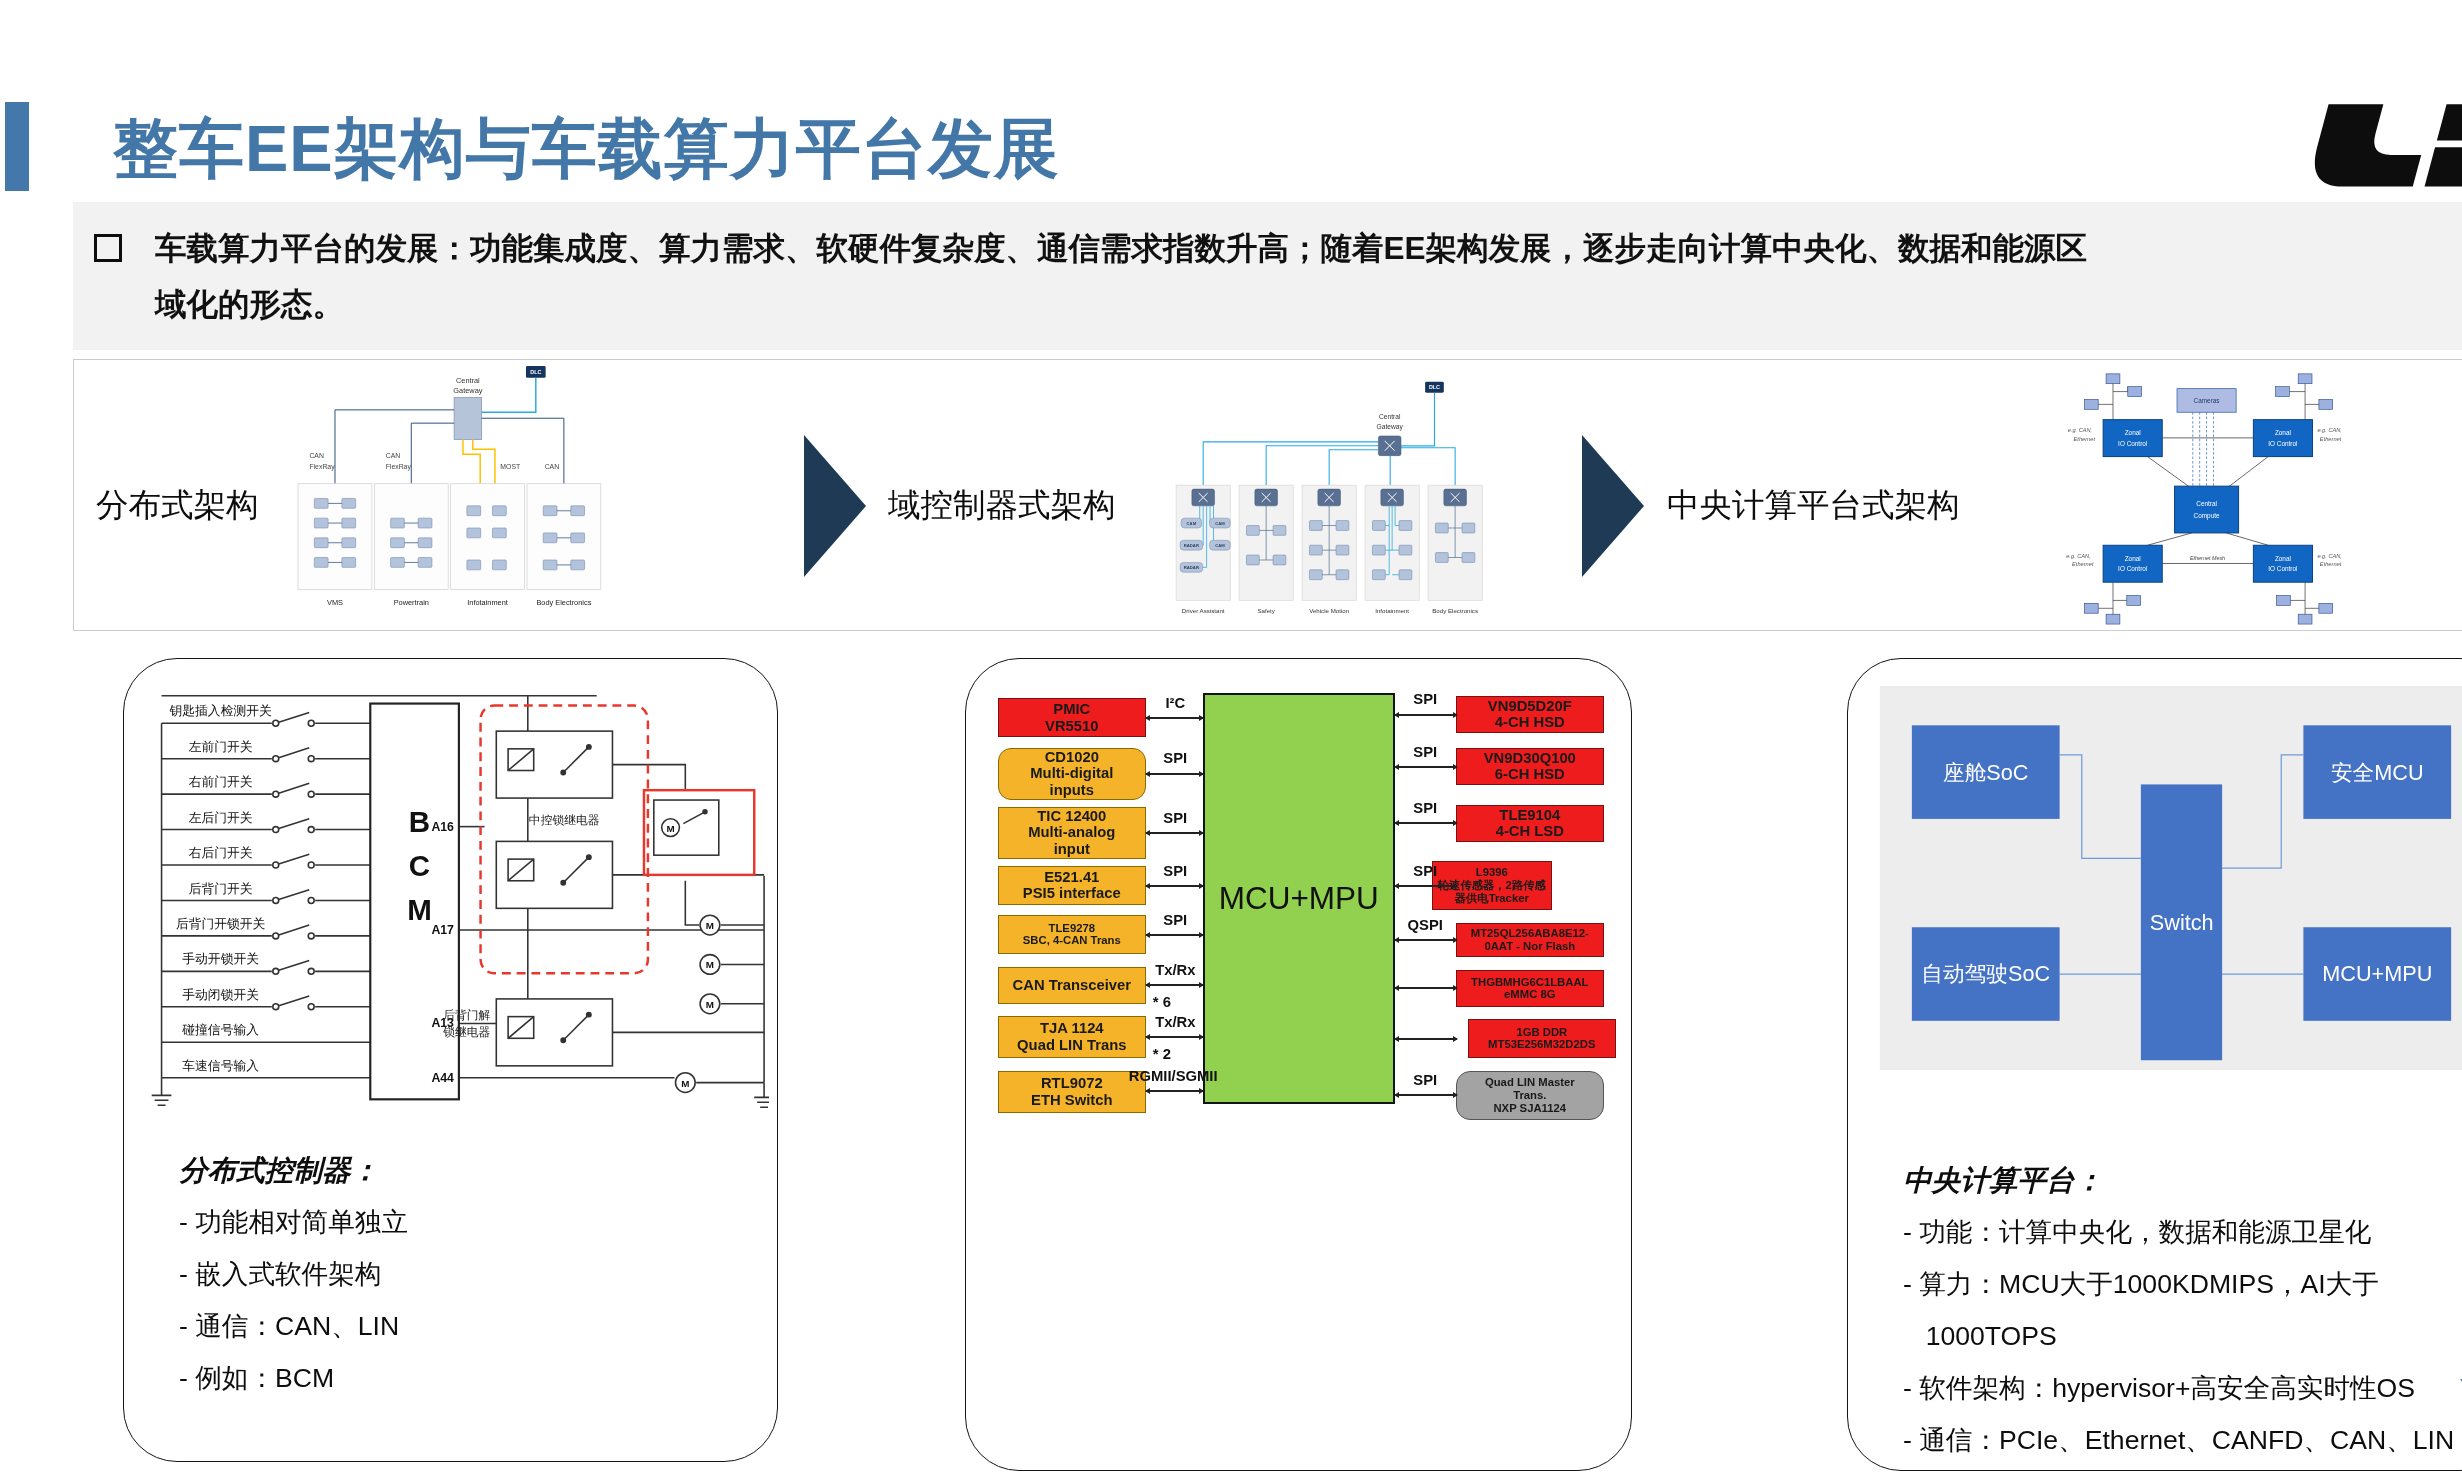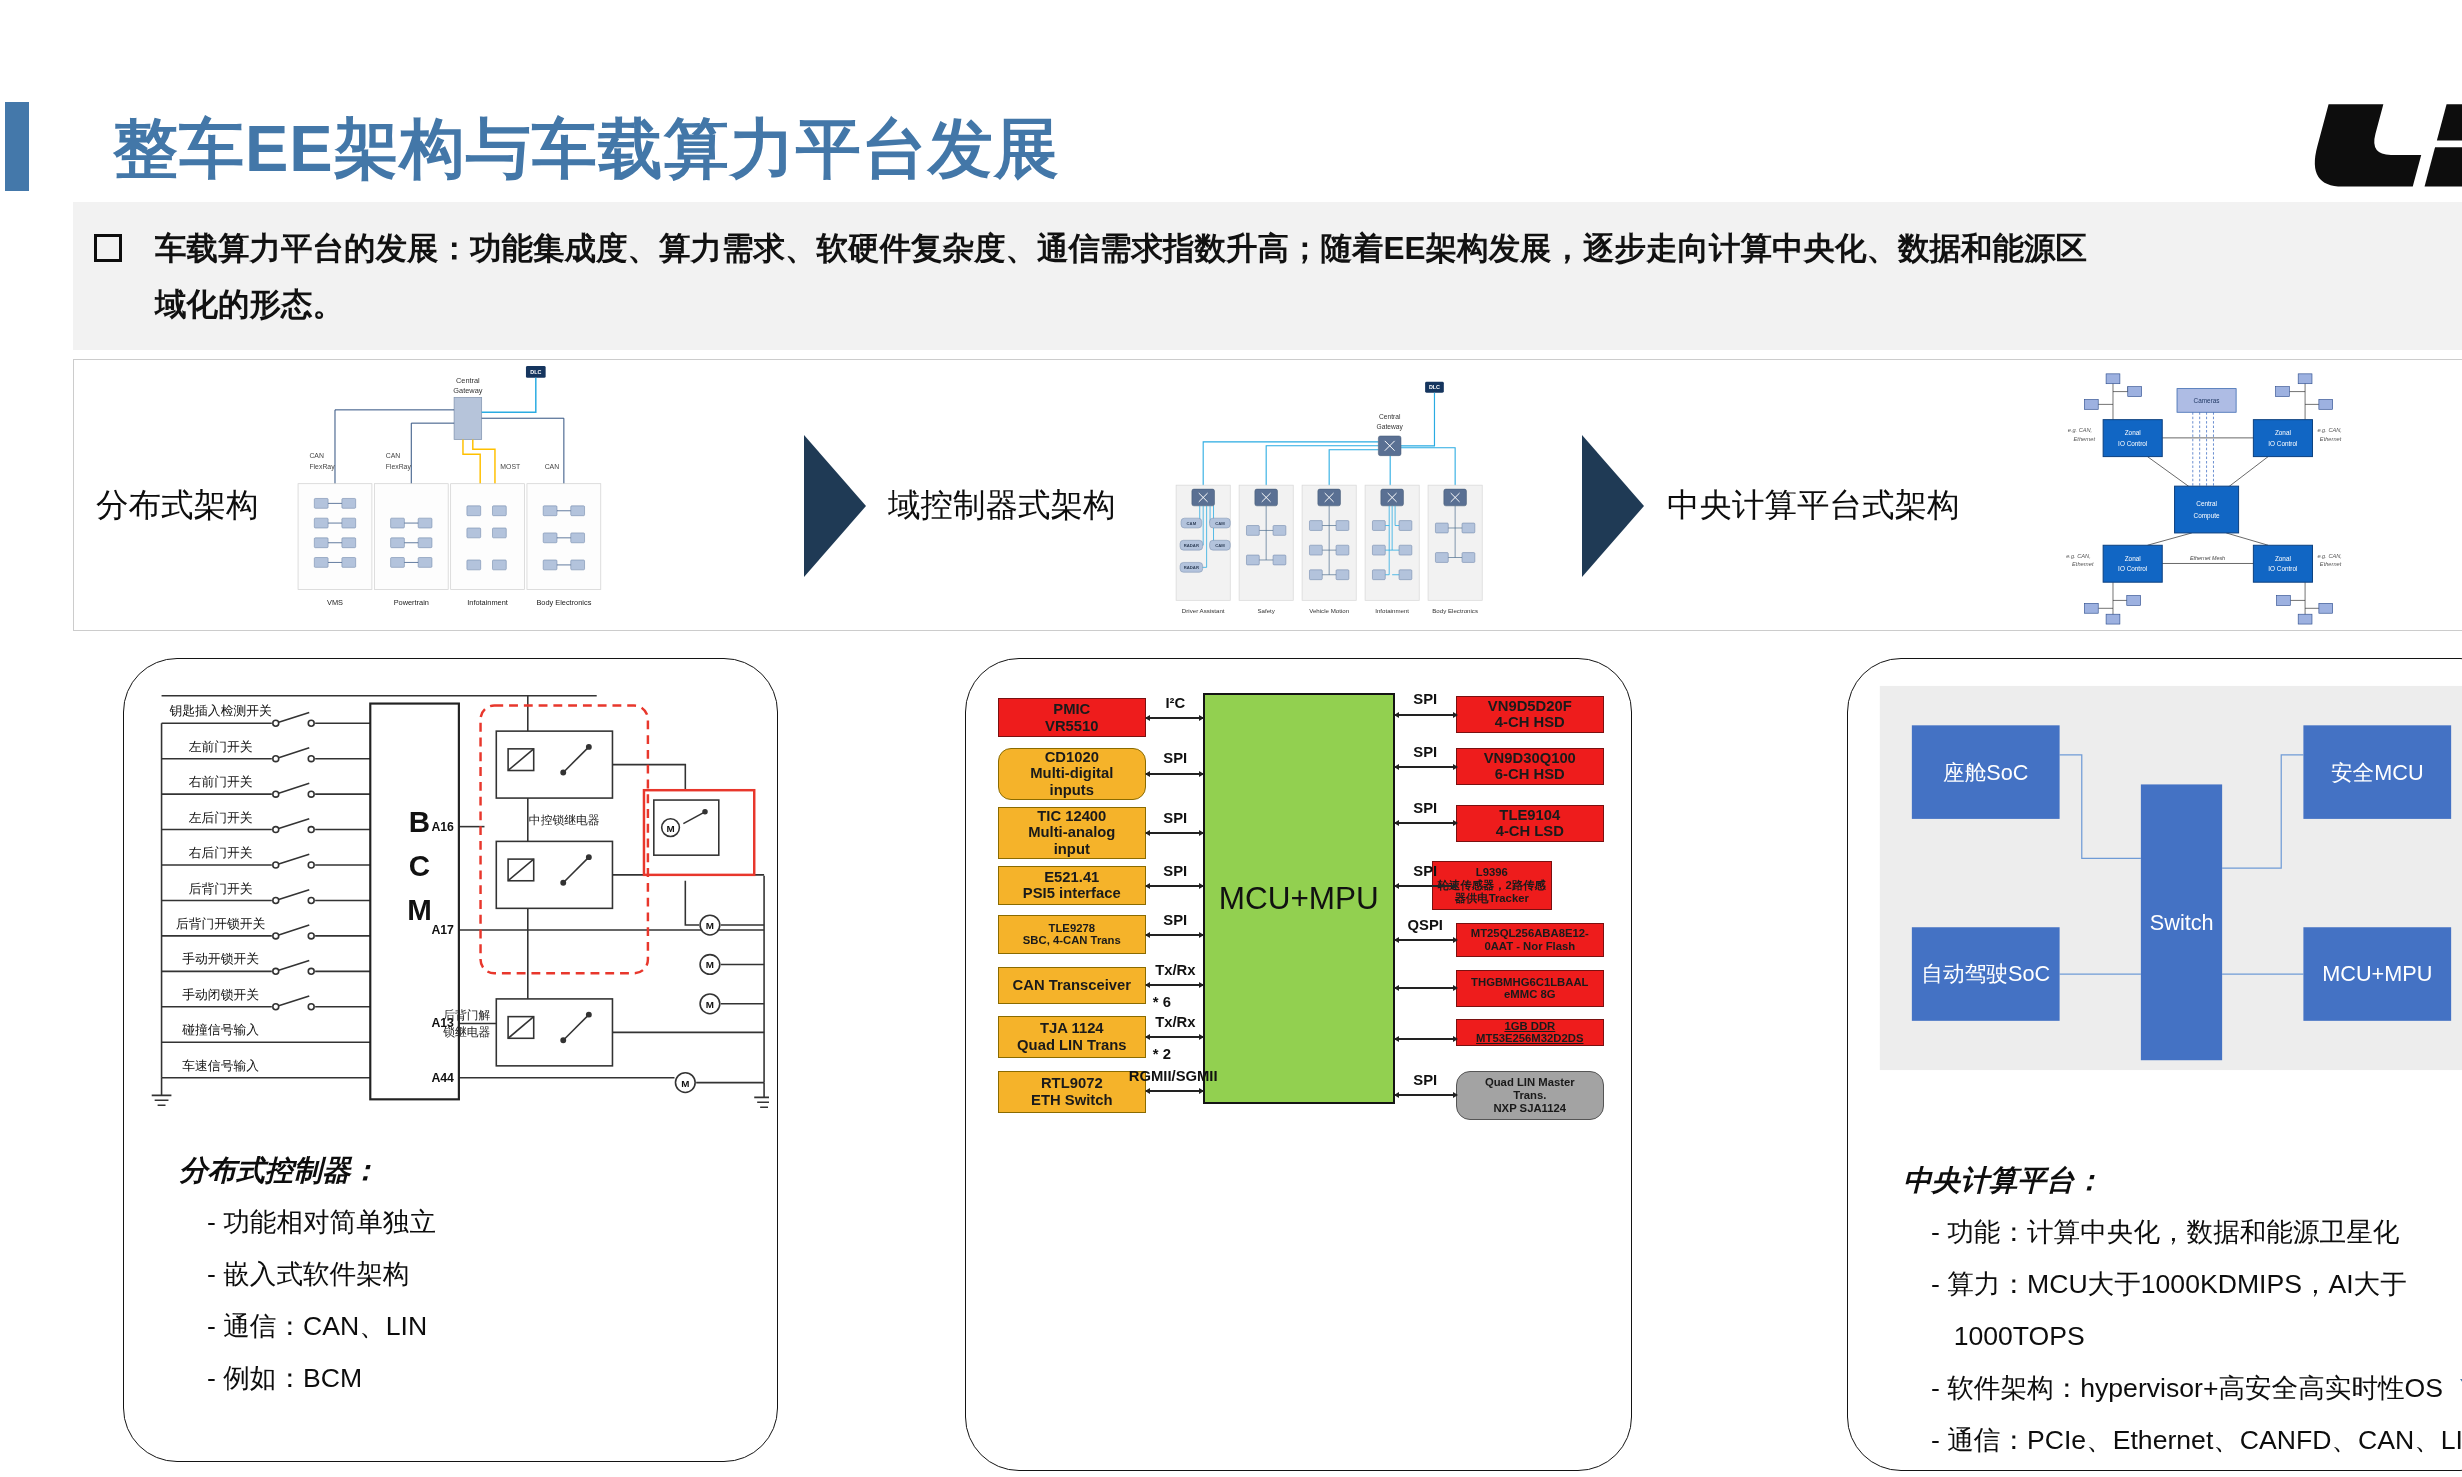--- a/index.html
+++ b/index.html
@@ -25,21 +25,21 @@
   .d2-col{font-size:12.5px;fill:#333;text-anchor:middle;}
   .d2-gw{font-size:13.5px;fill:#333;text-anchor:middle;}
   .pill-t{font-size:8.5px;font-weight:700;fill:#31415a;text-anchor:middle;}
   .d3-box{font-size:13px;fill:#ffffff;text-anchor:middle;}
   .d3-eg{font-size:11.5px;font-style:italic;fill:#555;}
   .d3-mesh{font-size:11px;font-style:italic;fill:#444;text-anchor:middle;}
   
   .card{position:absolute;background:#fff;border:1.5px solid #141414;border-radius:54px;box-sizing:border-box;}
   .card-text{position:absolute;left:55px;right:23.6px;}
   .card-text h3{margin:0;font-size:28.6px;font-weight:700;color:#0d0d0d;line-height:52px;font-style:italic;}
-  .card-text .bl{font-size:26.6px;font-weight:500;color:#0d0d0d;line-height:52px;white-space:nowrap;margin-left:28px;}
+  .card-text .bl{font-size:26.6px;font-weight:500;color:#0d0d0d;line-height:52px;white-space:nowrap;}
   .card-text .cont{padding-left:22.7px;}
   
   .t-lab{font-size:13px;fill:#111;text-anchor:middle;font-weight:500;}
   .t-pin{font-size:12.5px;fill:#111;font-weight:700;}
   .t-bcm{font-size:30px;fill:#111;font-weight:700;text-anchor:middle;}
   .t-relay{font-size:12px;fill:#222;text-anchor:middle;}
   .t-relay2{font-size:12px;fill:#222;text-anchor:end;}
   .t-m{font-size:10px;fill:#111;font-weight:700;text-anchor:middle;}
   
   .d2wrap{position:absolute;left:14.8px;top:19.7px;width:638px;height:446px;}
@@ -550,21 +550,21 @@
       <div class="chip red" style="left:475px;top:69px;width:148px;height:37px;">VN9D30Q100
 6-CH HSD</div>
       <div class="chip red" style="left:475px;top:126px;width:148px;height:37px;">TLE9104
 4-CH LSD</div>
       <div class="chip red small" style="left:451px;top:182px;width:120px;height:49px;">L9396
 轮速传感器，2路传感器供电Tracker</div>
       <div class="chip red small" style="left:475px;top:244px;width:148px;height:34px;">MT25QL256ABA8E12-
 0AAT - Nor Flash</div>
       <div class="chip red small" style="left:475px;top:291px;width:148px;height:37px;">THGBMHG6C1LBAAL
 eMMC 8G</div>
-      <div class="chip red small" style="left:475px;top:340px;width:148px;height:27px;text-decoration:underline;">1GB DDR
+      <div class="chip red small" style="left:487px;top:340px;width:148px;height:39px;">1GB DDR
 MT53E256M32D2DS</div>
       <div class="chip gray small" style="left:475px;top:392px;width:148px;height:49px;">Quad LIN Master
 Trans.
 NXP SJA1124</div>
 
       <div class="conn" style="left:414px;top:35px;width:62px;"></div>
       <div class="conn" style="left:414px;top:87px;width:62px;"></div>
       <div class="conn" style="left:414px;top:143px;width:62px;"></div>
       <div class="conn" style="left:414px;top:206px;width:62px;"></div>
       <div class="conn" style="left:414px;top:260px;width:62px;"></div>

